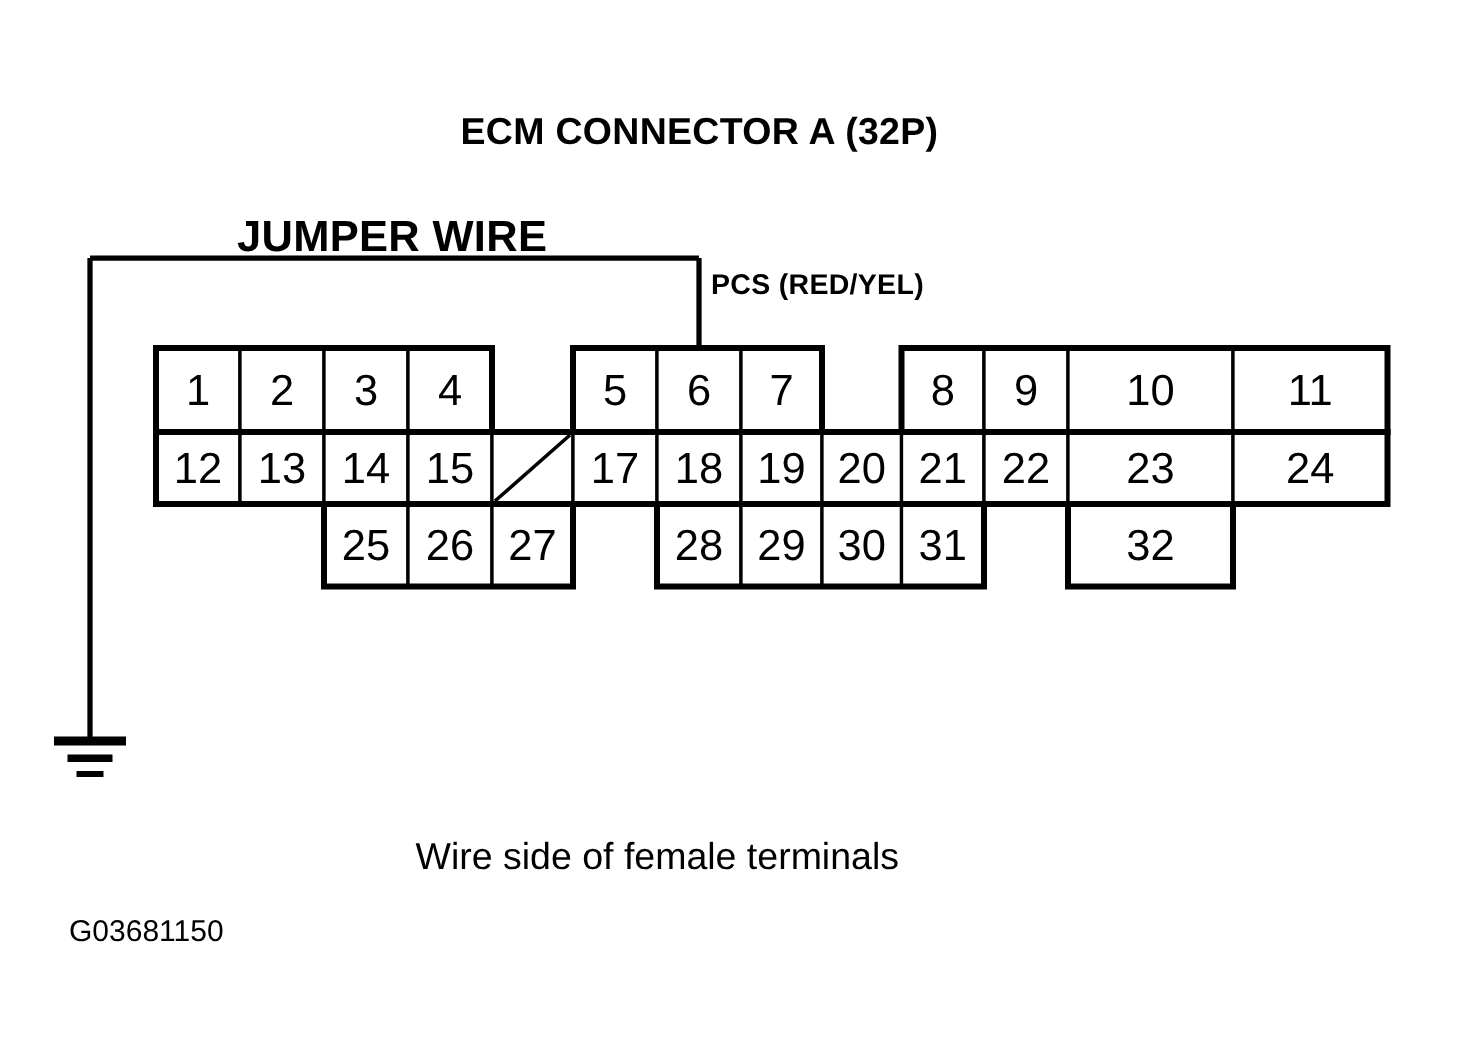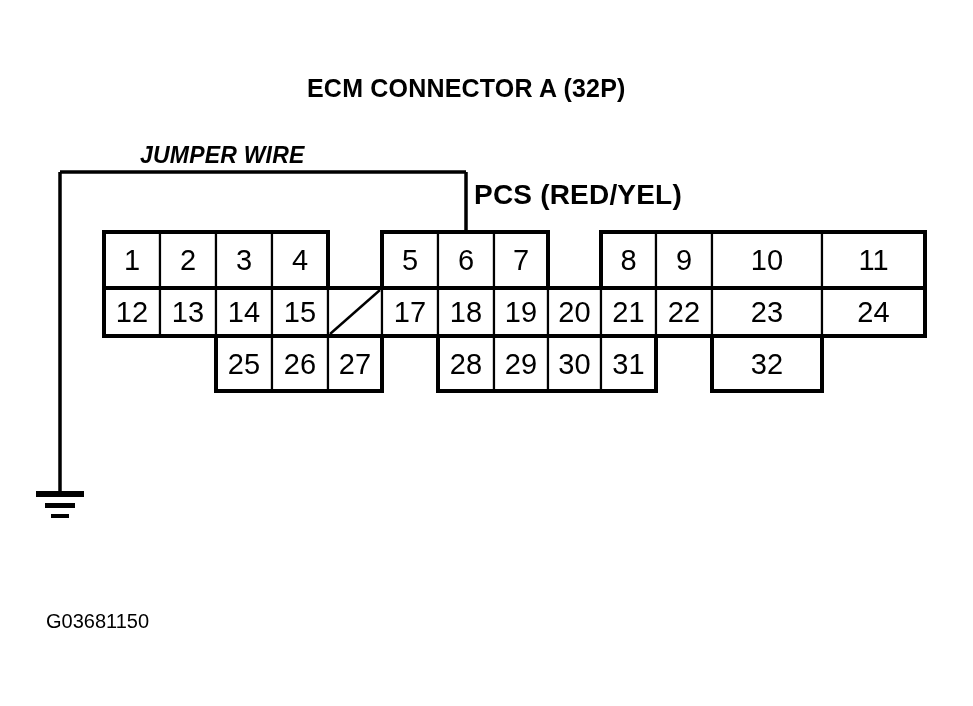--- a/index.html
+++ b/index.html
@@ -6,22 +6,22 @@
   html,body{margin:0;padding:0;background:#ffffff;}
   body{
     width:973px;height:706px;position:relative;overflow:hidden;
     font-family:"Liberation Sans", sans-serif;
     color:#000000;
   }
   #stage{position:absolute;left:0;top:0;width:905px;height:706px;}
   .lbl{position:absolute;white-space:nowrap;line-height:1;}
   .bold{font-weight:bold;}
   #title{left:307px;top:76px;font-size:25px;letter-spacing:0.2px;}
-  #jumper-label{left:140px;top:144px;font-size:23px;letter-spacing:0.2px;font-style:italic;}
-  #pcs-label{left:474px;top:181px;font-size:28px;letter-spacing:0.2px;}
+  #jumper-label{left:158px;top:144px;font-size:29px;letter-spacing:0.2px;}
+  #pcs-label{left:474px;top:181px;font-size:19px;letter-spacing:0.2px;}
   #caption{left:277px;top:559px;font-size:25px;font-weight:normal;}
   #figid{left:36px;top:611px;font-size:20px;font-weight:normal;margin-left:10px;}
   svg#art{position:absolute;left:0;top:0;width:973px;height:706px;}
   .cellnum{font-family:"Liberation Sans", sans-serif;font-size:29px;fill:#000;}
 </style>
 </head>
 <body>
 
 <div id="stage">
 
@@ -115,15 +115,16 @@
         <rect x="601" y="336" width="55" height="55" fill="#fff" stroke="#000" stroke-width="2.2"></rect>
         <text x="628.5" y="373.5" text-anchor="middle" class="cellnum">31</text>
         <rect x="712" y="336" width="110" height="55" fill="#fff" stroke="#000" stroke-width="2.2"></rect>
         <text x="767" y="373.5" text-anchor="middle" class="cellnum">32</text>
         <rect x="216" y="336" width="166" height="55" fill="none" stroke="#000" stroke-width="4"></rect>
         <rect x="438" y="336" width="218" height="55" fill="none" stroke="#000" stroke-width="4"></rect>
         <rect x="712" y="336" width="110" height="55" fill="none" stroke="#000" stroke-width="4"></rect>
       </g>
   </svg>
 
+  <div class="lbl" id="caption">Wire side of female terminals</div>
 
   <div class="lbl" id="figid">G03681150</div>
 </div>
 
 </body></html>

